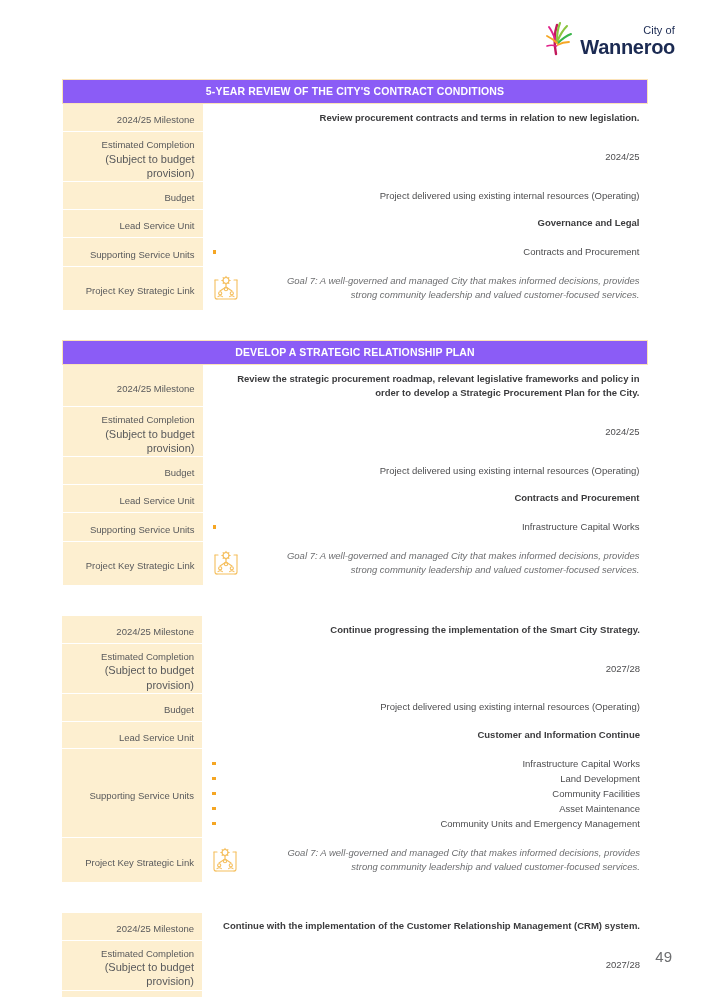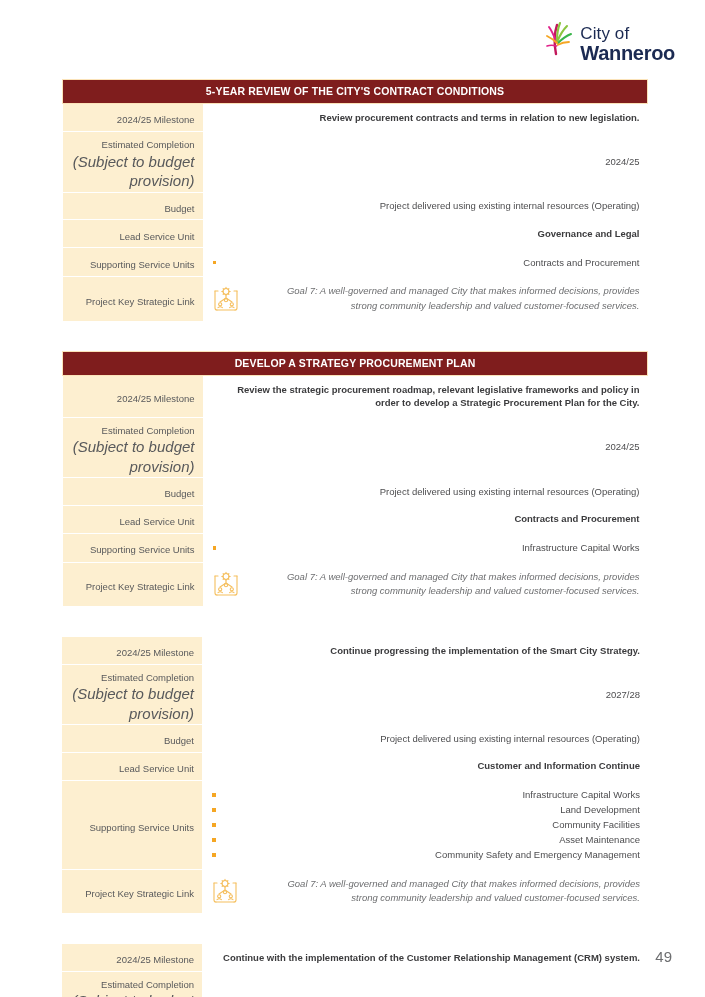--- a/index.html
+++ b/index.html
@@ -30,23 +30,24 @@
     flex: 0 0 auto;
     margin-top: 2px;
   }
   .logo-words {
     display: flex;
     flex-direction: column;
     line-height: 1;
     padding-top: 7px;
   }
   .logo-cityof {
-    font-size: 17px;
+    font-size: 11px;
     color: #1b2a52;
     letter-spacing: .1px;
+    text-align: right;
   }
   .logo-wanneroo {
     font-size: 20px;
     font-weight: bold;
     color: #1b2a52;
     letter-spacing: -.3px;
     margin-top: 1px;
   }
 
   
@@ -57,21 +58,21 @@
     width: 586px;
   }
   .milestone-table {
     width: 100%;
     border-collapse: collapse;
     margin-bottom: 30px;
   }
   .milestone-table:last-child { margin-bottom: 0; }
 
   .tbl-title td {
-    background: #7f1d1d;
+    background: #8b5cf6;
     color: #ffffff;
     font-size: 10.5px;
     font-weight: bold;
     text-align: center;
     letter-spacing: .15px;
     padding: 5px 6px 6px 6px;
     border: 1px solid #fbe3b9;
   }
 
   .milestone-table td.lbl {
@@ -80,22 +81,21 @@
     color: #58595b;
     font-size: 9.5px;
     text-align: right;
     vertical-align: middle;
     padding: 7px 8px 1px 6px;
     border-top: 1px solid #ffffff;
     line-height: 1.3;
   }
   .milestone-table td.lbl .sub {
     display: block;
-    font-style: italic;
-    font-size: 15px;
+    font-size: 11px;
   }
 
   .milestone-table td.val {
     background: #ffffff;
     color: #4d4d4f;
     font-size: 9.5px;
     vertical-align: middle;
     padding: 7px 8px 7px 8px;
     line-height: 1.45;
     text-align: right;
@@ -239,21 +239,21 @@
             <span class="goal-text">Goal 7: A well-governed and managed City that makes informed decisions, provides strong community leadership and valued customer-focused services.</span>
           </div>
         </td>
       </tr>
     </tbody>
   </table>
 
   <table class="milestone-table">
     <tbody>
       <tr class="tbl-title">
-        <td colspan="2">DEVELOP A STRATEGY PROCUREMENT PLAN</td>
+        <td colspan="2">DEVELOP A STRATEGIC RELATIONSHIP PLAN</td>
       </tr>
       <tr>
         <td class="lbl">2024/25 Milestone</td>
         <td class="val strong">Review the strategic procurement roadmap, relevant legislative frameworks and policy in order to develop a Strategic Procurement Plan for the City.</td>
       </tr>
       <tr>
         <td class="lbl">
           <span class="main">Estimated Completion</span><span class="sub">(Subject to budget provision)</span>
         </td>
         <td class="val">2024/25</td>
@@ -327,21 +327,21 @@
         <td class="val strong">Customer and Information Continue</td>
       </tr>
       <tr>
         <td class="lbl">Supporting Service Units</td>
         <td class="val">
           <ul class="units">
               <li>Infrastructure Capital Works</li>
               <li>Land Development</li>
               <li>Community Facilities</li>
               <li>Asset Maintenance</li>
-              <li>Community Safety and Emergency Management</li>
+              <li>Community Units and Emergency Management</li>
             </ul>
         </td>
       </tr>
       <tr>
         <td class="lbl">Project Key Strategic Link</td>
         <td class="val">
           <div class="goal-wrap">
             <span class="goal-icon">
               <svg viewBox="0 0 30 30" width="30" height="30" xmlns="http://www.w3.org/2000/svg">
                 <g fill="none" stroke="#F5BF5E" stroke-width="1.1" stroke-linecap="round" stroke-linejoin="round">

